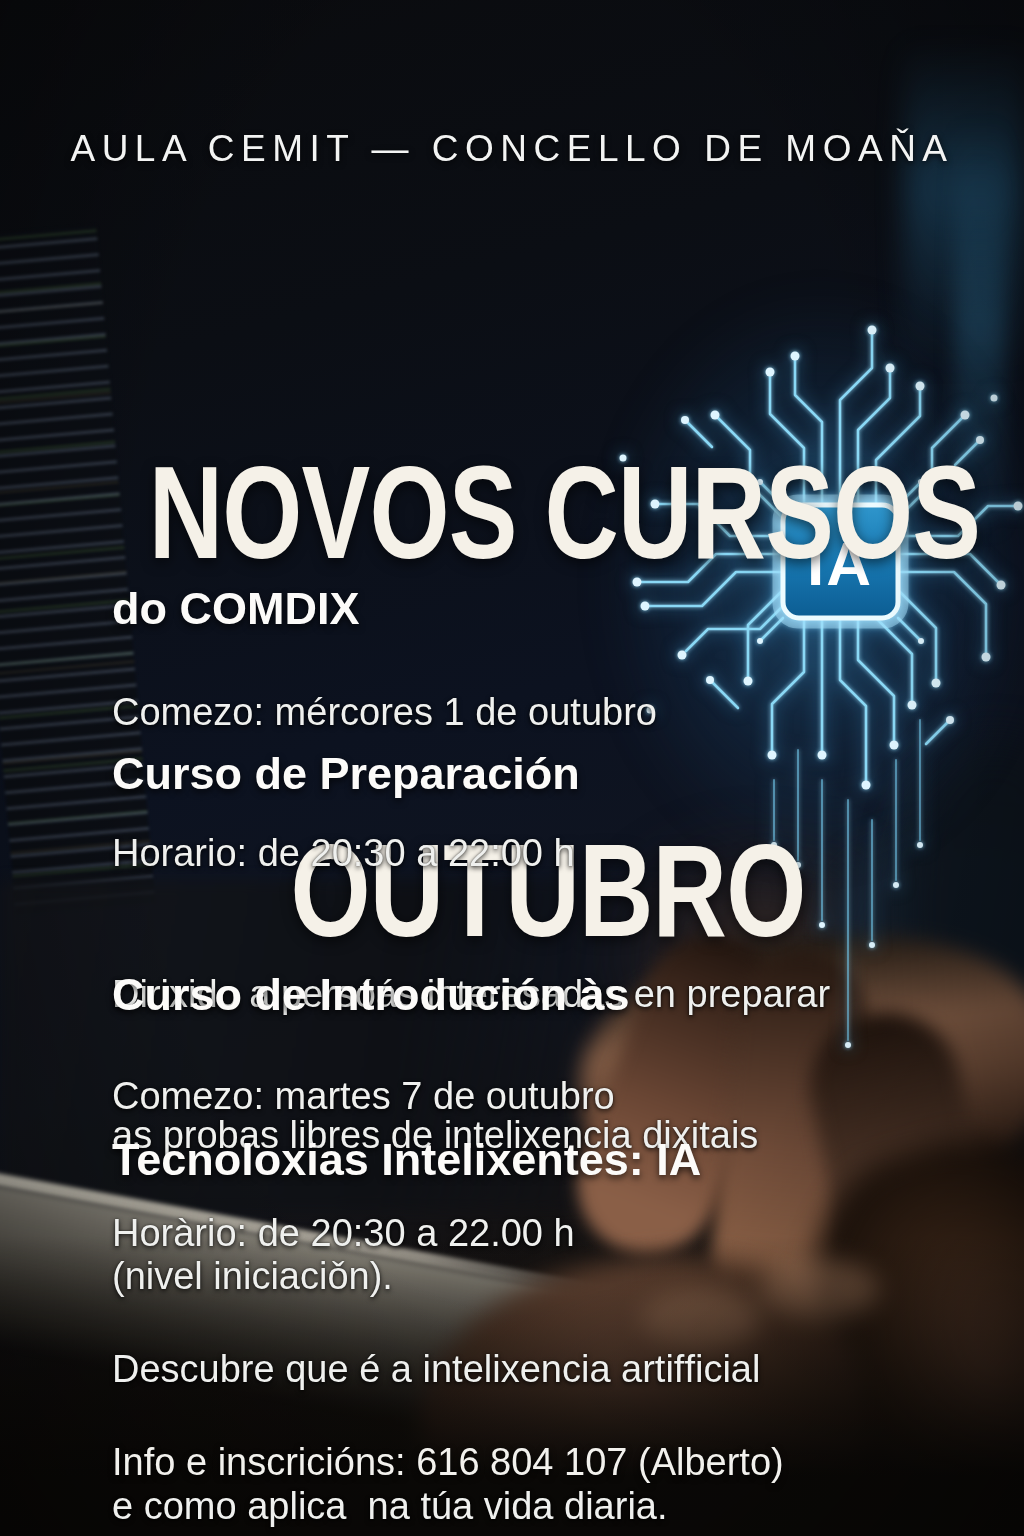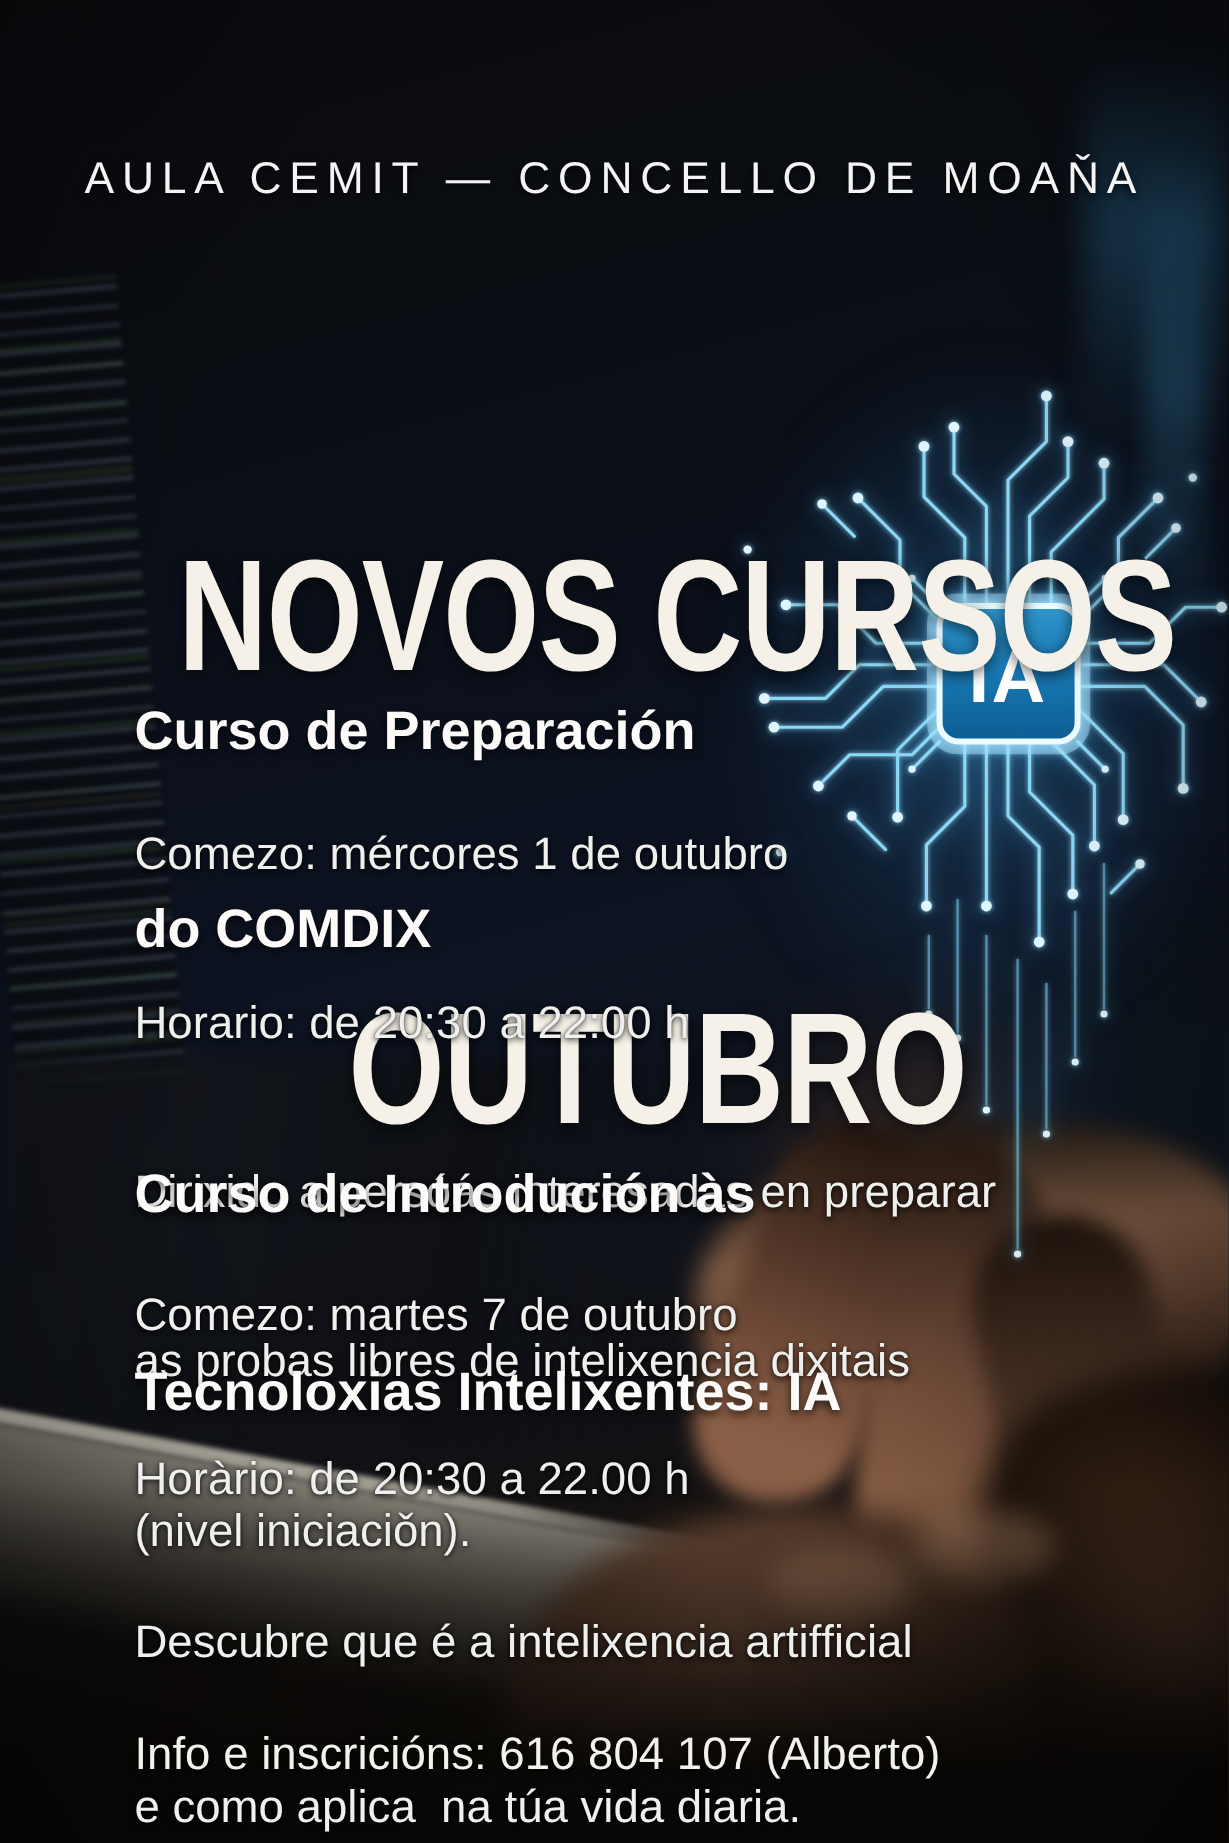--- a/index.html
+++ b/index.html
@@ -203,22 +203,22 @@
   <div class="layer vignette"></div>
 
   <div class="txt kicker">AULA CEMIT — CONCELLO DE MOAŇA</div>
 
   <div class="txt title">
     <div class="title-line">NOVOS CURSOS</div>
     <div class="title-line">OUTUBRO</div>
   </div>
 
   <div class="course-head head1">
+    <div>do COMDIX</div>
     <div>Curso de Preparación</div>
-    <div>do COMDIX</div>
   </div>
   <div class="course-body body1">
     <div>Comezo: mércores 1 de outubro</div>
     <div>Horario: de 20:30 a 22:00 h</div>
     <div>Dirixido a persóás interesadas en preparar</div>
     <div>as probas libres de intelixencia dixitais</div>
     <div>(nivel iniciaciǒn).</div>
   </div>
 
   <div class="course-head head2">

